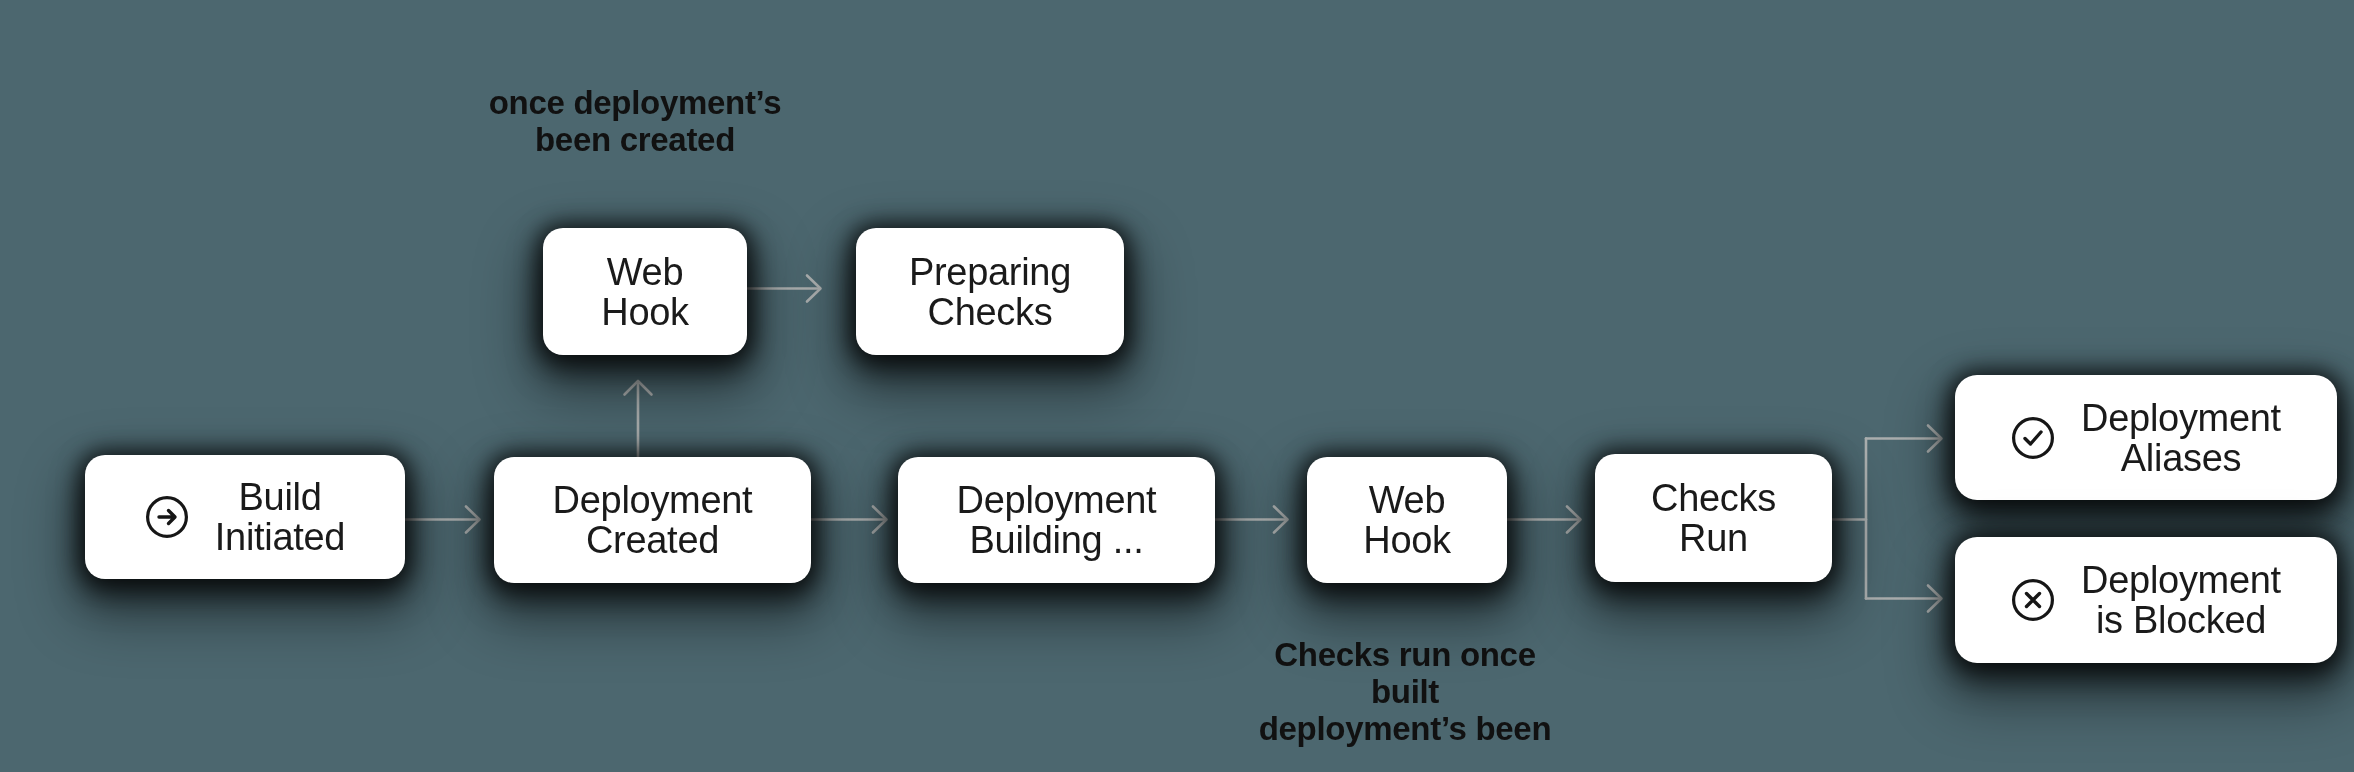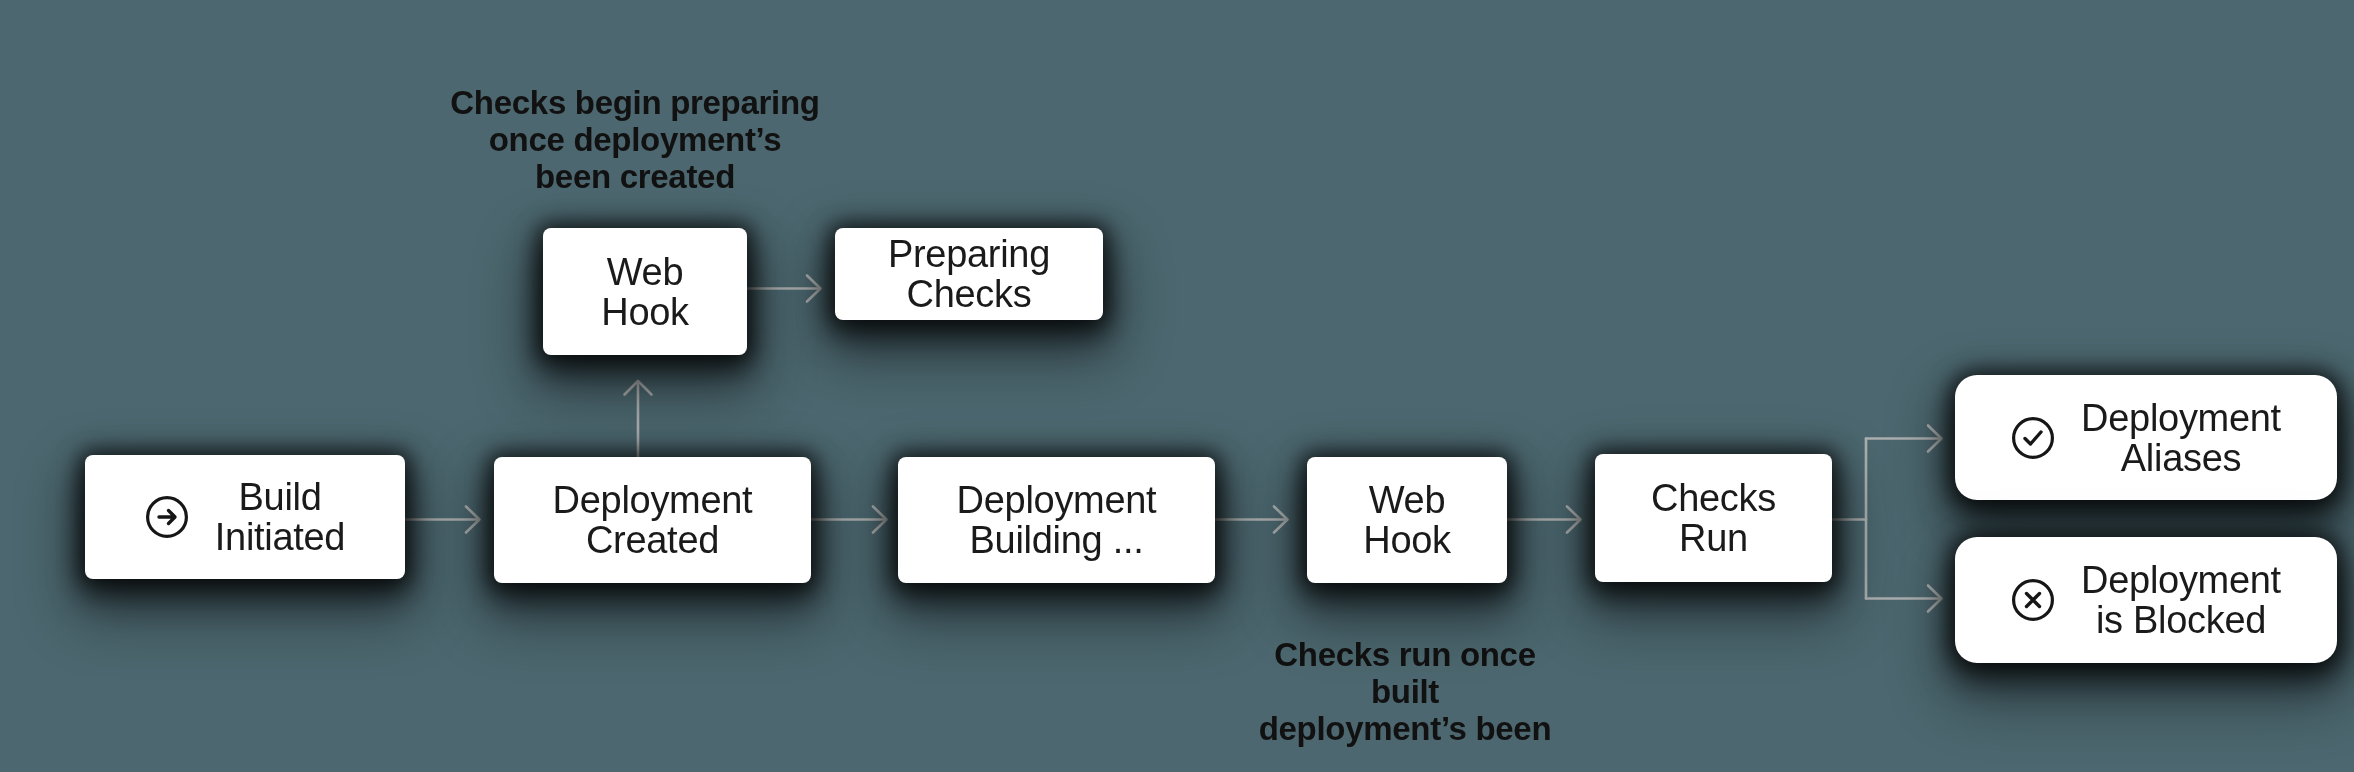--- a/index.html
+++ b/index.html
@@ -22,21 +22,21 @@
   #connectors path {
     stroke: var(--connector, #ABAFAF);
     stroke-width: 2.6;
     fill: none;
     stroke-linecap: round;
     stroke-linejoin: round;
   }
   .node {
     position: absolute;
     background: var(--node-fill, #FFFFFF);
-    border-radius: 8px;
+    border-radius: 20px;
     display: flex;
     flex-direction: row;
     align-items: center;
     justify-content: center;
     gap: 26px;
     color: var(--node-text, #1A1A1A);
     font-size: 38px;
     line-height: 40px;
     font-weight: 500;
     letter-spacing: -0.3px;
@@ -52,21 +52,21 @@
     stroke-width: 3.2;
     flex: 0 0 auto;
   }
   .node .icon .glyph {
     stroke-width: 3.4;
     stroke-linecap: round;
     stroke-linejoin: round;
   }
   #node-build-initiated    { left:  85px; top: 455px; width: 320px; height: 124px; }
   #node-web-hook-1         { left: 543px; top: 228px; width: 204px; height: 127px; }
-  #node-preparing-checks   { left: 835px; top: 228px; width: 268px; height: 92px; }
+  #node-preparing-checks   { left: 856px; top: 228px; width: 268px; height: 127px; }
   #node-deployment-created { left: 494px; top: 457px; width: 317px; height: 126px; }
   #node-deployment-building{ left: 898px; top: 457px; width: 317px; height: 126px; }
   #node-web-hook-2         { left:1307px; top: 457px; width: 200px; height: 126px; }
   #node-checks-run         { left:1595px; top: 454px; width: 237px; height: 128px; }
   #node-deployment-aliases { left:1955px; top: 375px; width: 382px; height: 125px; border-radius: 22px; }
   #node-deployment-blocked { left:1955px; top: 537px; width: 382px; height: 126px; border-radius: 22px; }
 
   .annotation {
     position: absolute;
     color: var(--annotation-text, #111111);
@@ -113,21 +113,20 @@
       <path d="M1832 519.5 H1866"></path>
       <path d="M1866 438.5 V598.5"></path>
       <path d="M1866 438.5 H1940"></path>
       <path d="M1928 425.5 L1941.5 438.5 L1928 451.5"></path>
       <path d="M1866 598.5 H1940"></path>
       <path d="M1928 585.5 L1941.5 598.5 L1928 611.5"></path>
     </g>
   </svg>
 
   <div class="annotation" id="annotation-top">
-    <div>Checks begin preparing</div>
     <div>once deployment’s</div>
     <div>been created</div>
   </div>
 
   <div class="annotation" id="annotation-bottom">
     <div>Checks run once</div>
     <div>built</div>
     <div>deployment’s been</div>
   </div>
 

